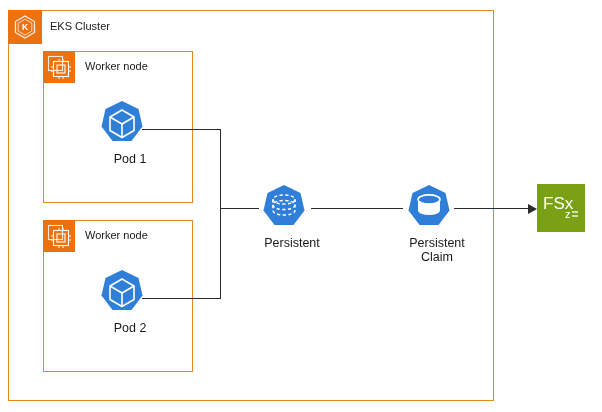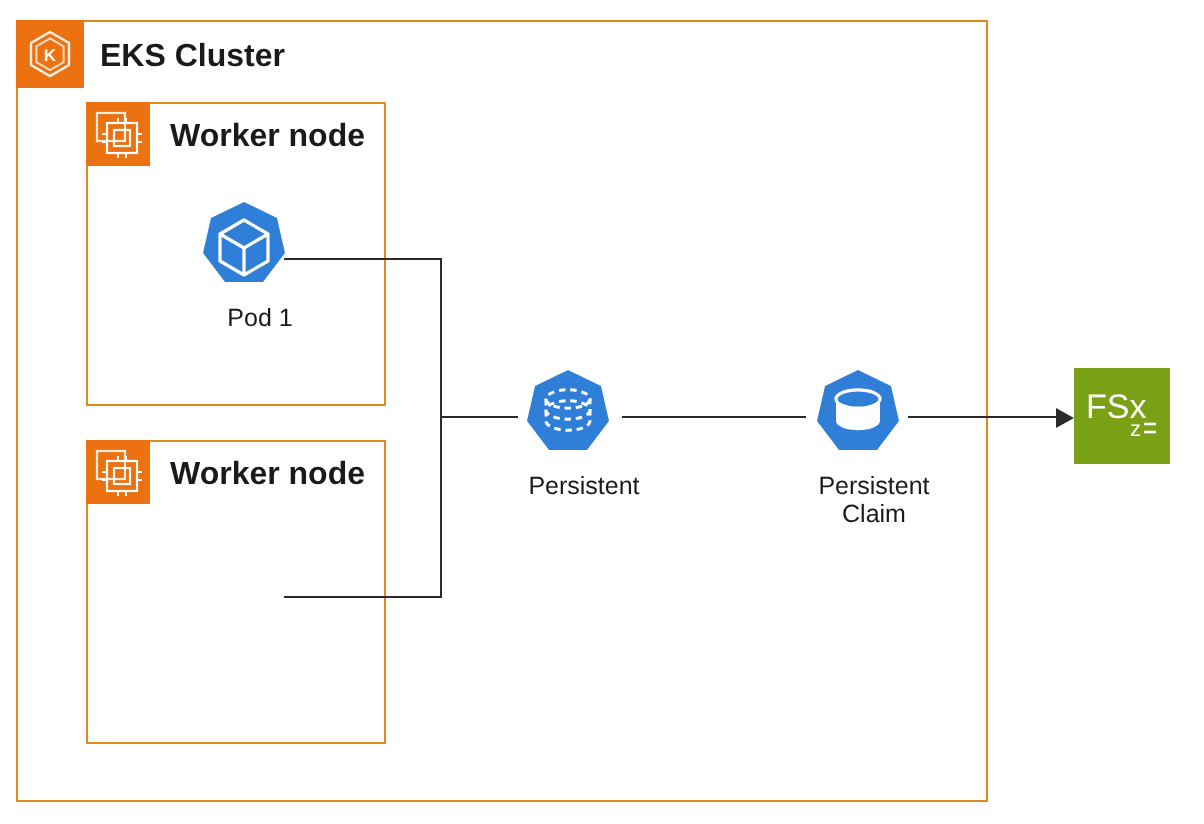--- a/index.html
+++ b/index.html
@@ -35,25 +35,24 @@
     display: flex;
     align-items: center;
     justify-content: center;
   }
   #eks-cluster-icon   { left: 8px;  top: 10px;  width: 34px; height: 34px; }
   #worker-node-1-icon { left: 43px; top: 51px;  width: 32px; height: 32px; }
   #worker-node-2-icon { left: 43px; top: 220px; width: 32px; height: 32px; }
 
   .group-label {
     position: absolute;
-    font-size: 16px;
+    font-size: 11px;
     color: #1a1a1a;
     white-space: nowrap;
     line-height: 1;
-    font-weight: bold;
   }
   #eks-cluster-label   { left: 50px; top: 21px; }
   #worker-node-1-label { left: 85px; top: 61px; }
   #worker-node-2-label { left: 85px; top: 230px; }
 
   
   .line {
     position: absolute;
     background: #2b2b2b;
   }
@@ -176,20 +175,33 @@
         <g fill="none" stroke="#ffffff" stroke-width="1.6" stroke-linejoin="round">
           <polygon points="26,12 38,19 38,32.5 26,39.5 14,32.5 14,19"></polygon>
           <polyline points="14,19 26,26 38,19"></polyline>
           <line x1="26" y1="26" x2="26" y2="39.5"></line>
         </g>
       </svg>
     </span>
     <span class="caption">Pod 1</span>
   </div>
 
+  <div class="k8s-node" id="pod-2-node">
+    <span class="glyph">
+      <svg width="52" height="52" viewBox="0 0 52 52" aria-hidden="true">
+        <polygon points="26,3 42.5,11 46.5,28.5 35.5,43 16.5,43 5.5,28.5 9.5,11" fill="#2f7fd8"></polygon>
+        <g fill="none" stroke="#ffffff" stroke-width="1.6" stroke-linejoin="round">
+          <polygon points="26,12 38,19 38,32.5 26,39.5 14,32.5 14,19"></polygon>
+          <polyline points="14,19 26,26 38,19"></polyline>
+          <line x1="26" y1="26" x2="26" y2="39.5"></line>
+        </g>
+      </svg>
+    </span>
+    <span class="caption">Pod 2</span>
+  </div>
 
   <div class="k8s-node" id="pvc-node">
     <span class="glyph">
       <svg width="52" height="52" viewBox="0 0 52 52" aria-hidden="true">
         <polygon points="26,3 42.5,11 46.5,28.5 35.5,43 16.5,43 5.5,28.5 9.5,11" fill="#2f7fd8"></polygon>
         <g fill="none" stroke="#ffffff" stroke-width="1.5" stroke-dasharray="3.2 2.4">
           <ellipse cx="26" cy="17.5" rx="11" ry="4.6"></ellipse>
           <path d="M15,17.5 L15,28.5 A11,4.6 0 0 0 37,28.5 L37,17.5"></path>
           <ellipse cx="26" cy="23" rx="11" ry="4.6"></ellipse>
         </g>

